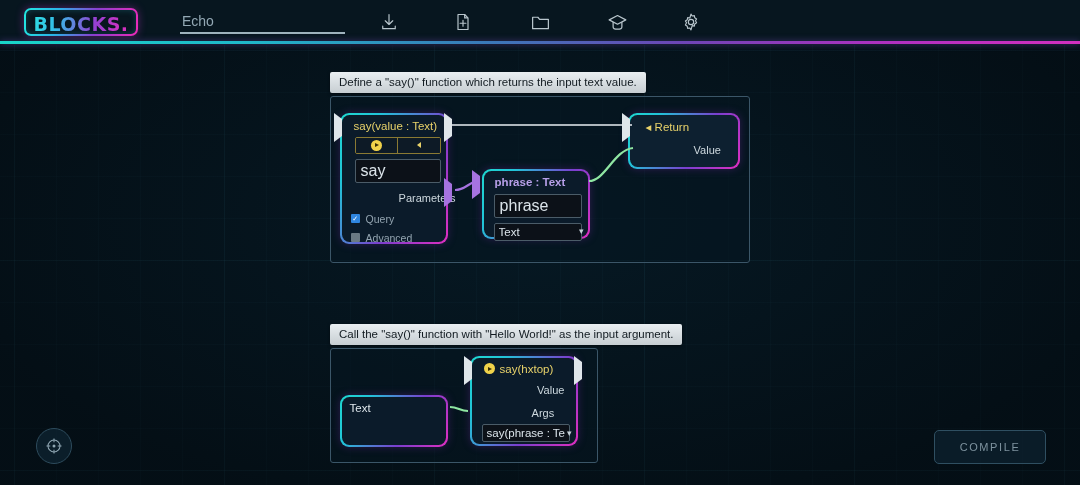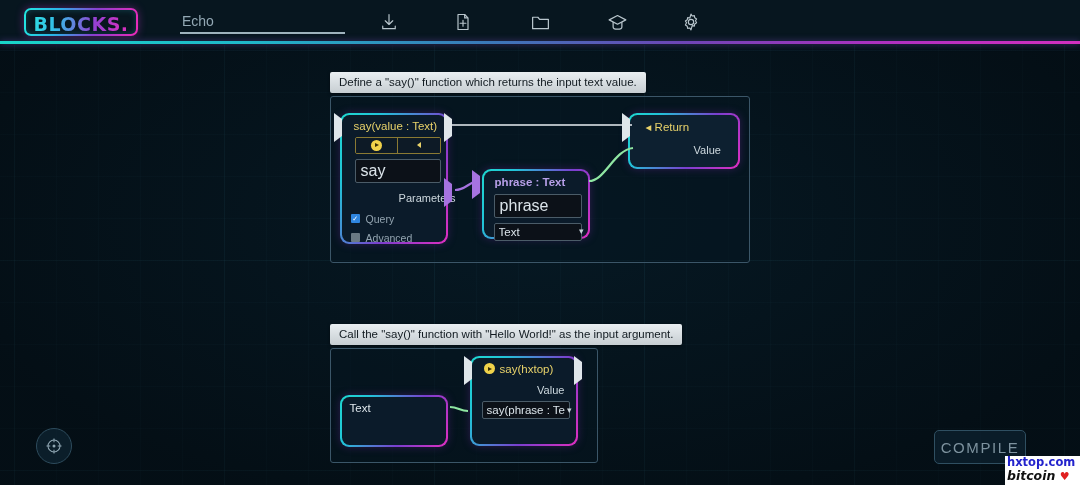--- a/index.html
+++ b/index.html
@@ -221,26 +221,26 @@
   .recenter {
     position: absolute; left: 36px; top: 428px;
     width: 36px; height: 36px; border-radius: 50%;
     background: rgba(18,44,60,0.55);
     border: 1px solid #2d4b5c;
     display:flex; align-items:center; justify-content:center;
     cursor:pointer;
   }
   .compile-btn {
     position: absolute; left: 934px; top: 430px;
-    width: 92px; height: 34px;
+    width: 112px; height: 34px;
     border: 1px solid #2f4f61;
     border-radius: 5px;
     background: rgba(16,40,56,0.55);
     color: #7d929e;
-    font-size: 15px; letter-spacing: 1.6px;
+    font-size: 11px; letter-spacing: 1.6px;
     display:flex; align-items:center; justify-content:center;
     cursor:pointer;
   }
   
   .watermark {
     position:absolute; left: 1005px; top: 456px;
     width: 75px; height: 29px; background: #ffffff;
     font-family: "DejaVu Sans", sans-serif;
     overflow:hidden;
   }
@@ -341,20 +341,21 @@
   </div>
   <div class="port" style="left:443px; top:402px;"><span class="port-dot p-green"></span></div>
 
   <div class="node" style="left:470px; top:356px; width:108px; height:90px;">
     <div class="node-inner">
       <div class="node-title t-yellow" style="padding:5px 8px 3px 12px; display:flex; align-items:center; gap:5px;">
         <span class="play-dot"></span>
         <span>say(hxtop)</span>
       </div>
       <div class="node-row row-right" style="padding-top:6px; padding-right:12px;">Value</div>
+      <div class="node-row" style="padding-top:8px; padding-left:12px;">Args</div>
       <div class="sel-wrap" style="padding:2px 6px 2px 10px;">
         <input class="nsel" style="width: 88px;" readonly="" value="say(phrase : Tex">
         <span class="sel-caret">▾</span>
       </div>
     </div>
   </div>
   <div class="port" style="left:464px; top:362px;"><span class="arrow-port"></span></div>
   <div class="port" style="left:574px; top:362px;"><span class="arrow-port"></span></div>
   <div class="port" style="left:574px; top:385px;"><span class="port-dot p-tan"></span></div>
   <div class="port" style="left:464px; top:405px;"><span class="port-dot p-green"></span></div>
@@ -365,27 +366,20 @@
       <line x1="12" y1="2" x2="12" y2="7" stroke="#8fa6b2" stroke-width="1.4"></line>
       <line x1="12" y1="17" x2="12" y2="22" stroke="#8fa6b2" stroke-width="1.4"></line>
       <line x1="2" y1="12" x2="7" y2="12" stroke="#8fa6b2" stroke-width="1.4"></line>
       <line x1="17" y1="12" x2="22" y2="12" stroke="#8fa6b2" stroke-width="1.4"></line>
       <circle cx="12" cy="12" r="2" fill="#8fa6b2"></circle>
     </svg>
   </div>
 
   <div class="compile-btn">COMPILE</div>
 
-  <div class="watermark">
-    <div class="wm1">hxtop.com</div>
-    <div class="wm2">
-      <span>bitcoin</span>
-      <span class="wm-heart">♥</span>
-    </div>
-  </div>
 
   <div class="header">
     <div class="logo">
       <div class="logo-text">BLOCKS.</div>
     </div>
     <input class="proj-title" value="Echo" style="">
     <div class="tool-icons">
       <div class="ticon" style="left:16px;">
         <svg width="20" height="20" viewBox="0 0 24 24">
           <path d="M12 3v11M7.5 10.5L12 15l4.5-4.5" stroke-linecap="round" stroke-linejoin="round"></path>

